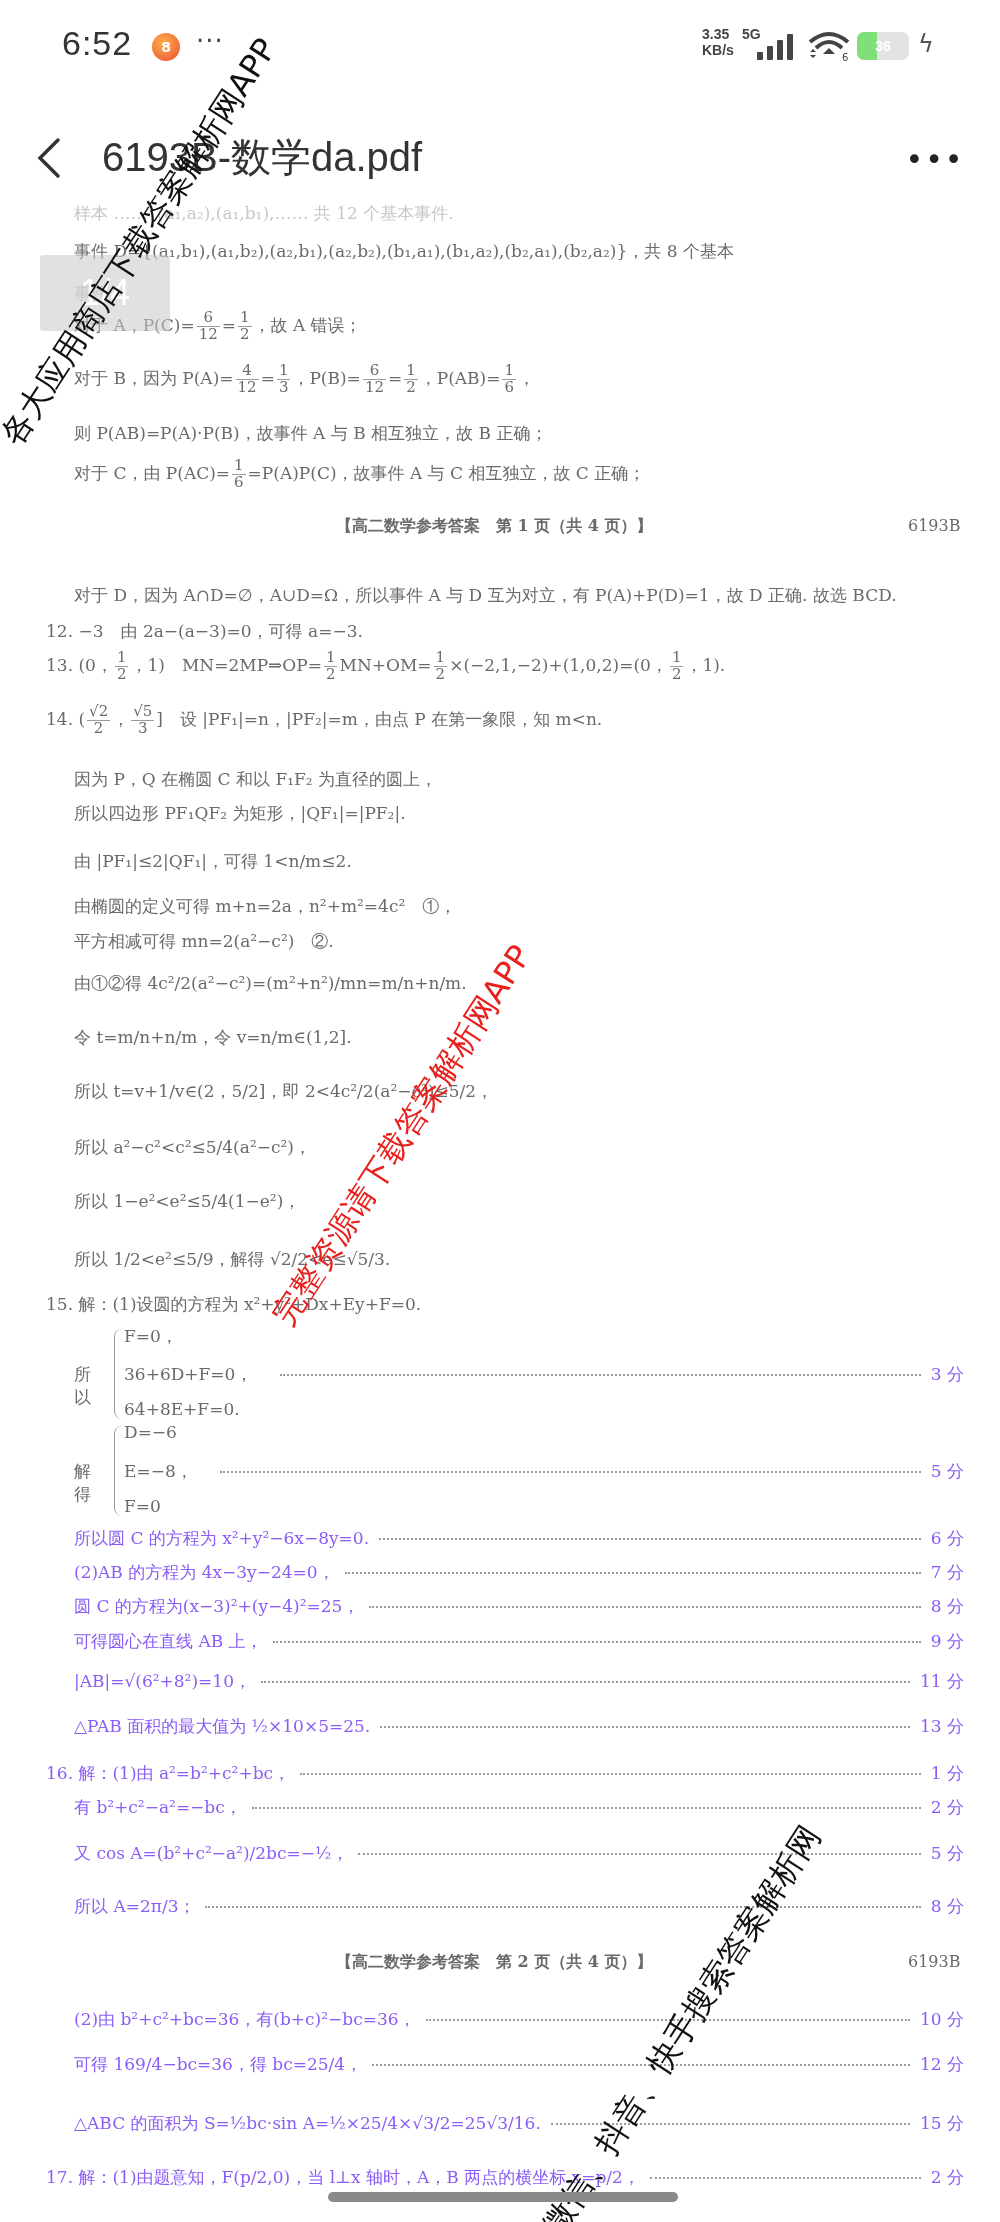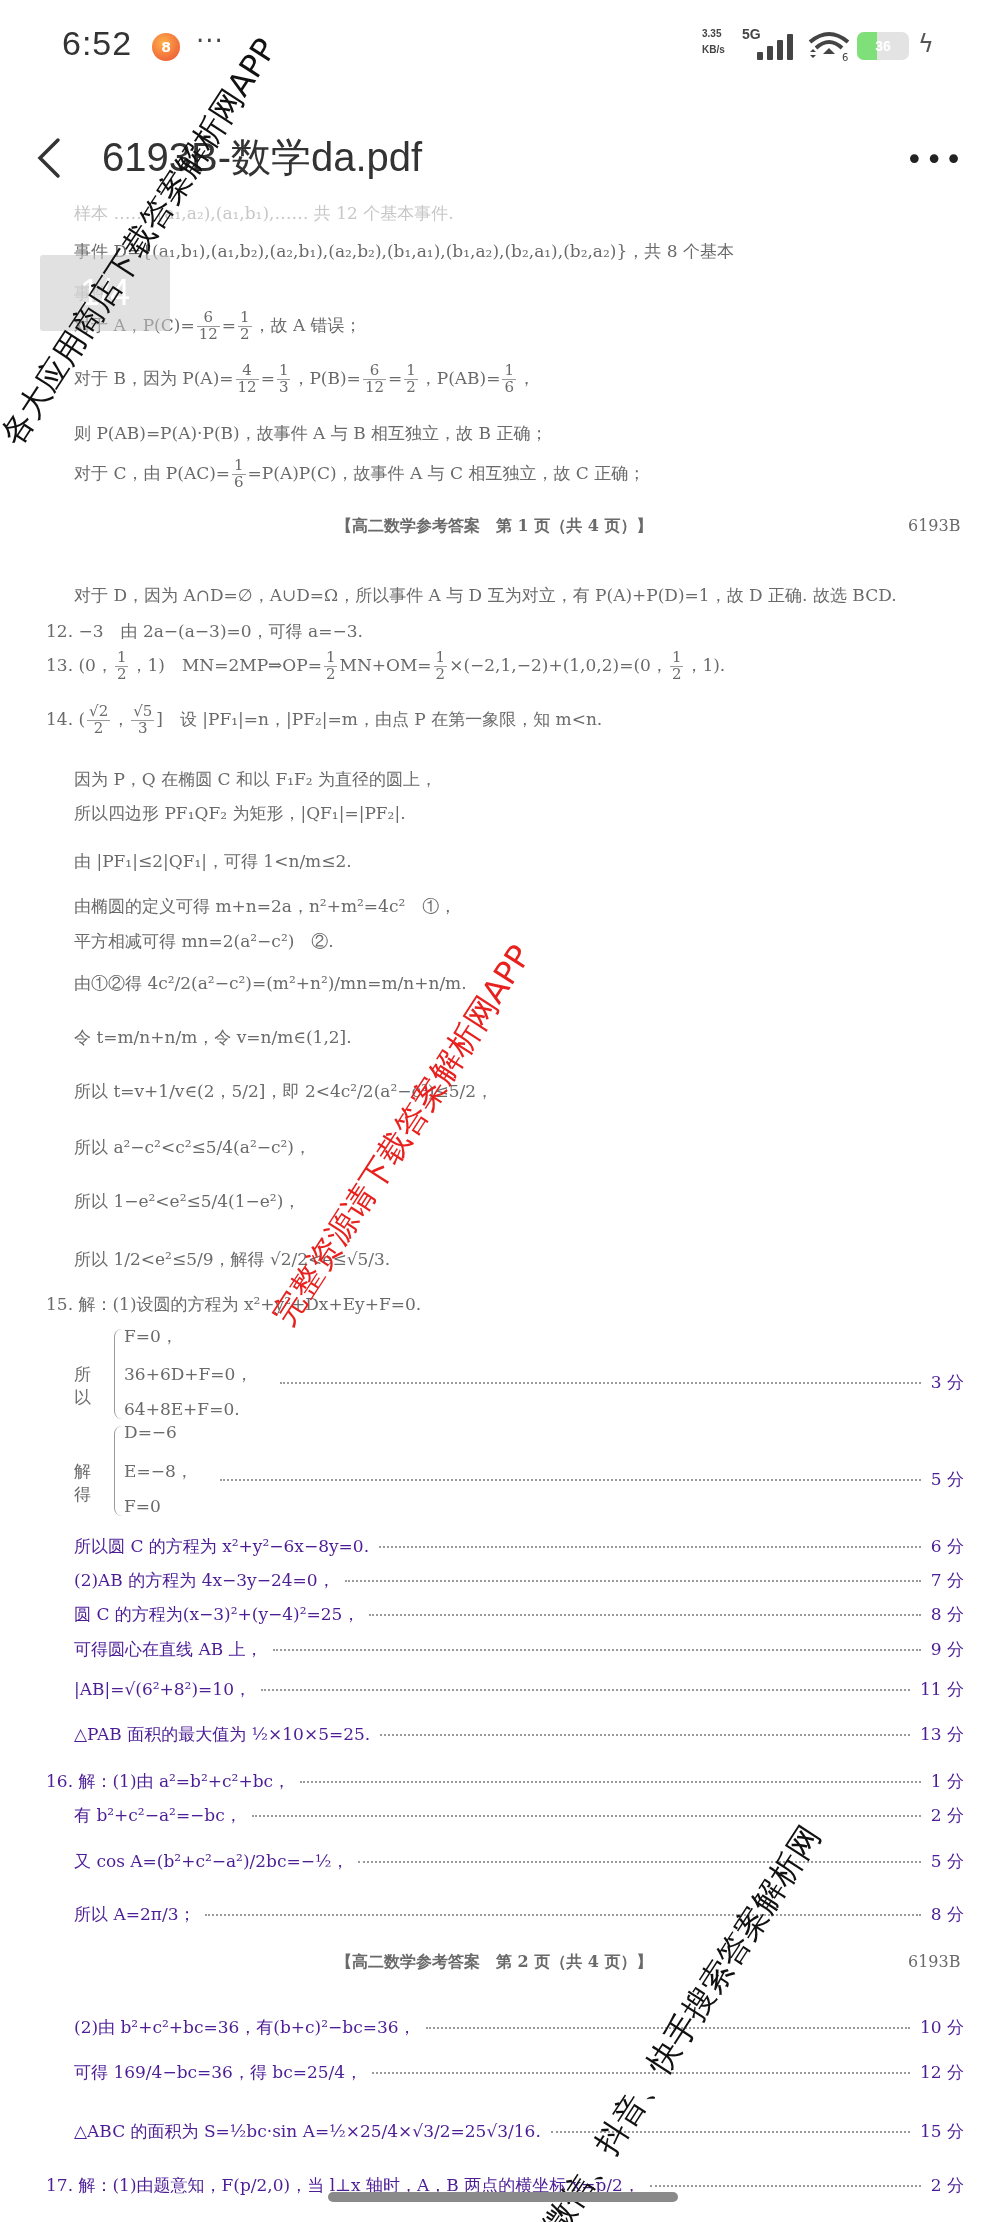--- a/index.html
+++ b/index.html
@@ -5,21 +5,21 @@
   * { box-sizing: border-box; margin: 0; padding: 0; }
   html, body { width: 1000px; height: 2222px; background: #ffffff; overflow: hidden; }
   body { position: relative; font-family: "DejaVu Serif", "Liberation Serif", serif; color: #555; }
 
   
   .status-bar { position: absolute; left: 0; top: 0; width: 1000px; height: 90px; }
   .status-time { position: absolute; left: 62px; top: 24px; font-family: "Liberation Sans", "DejaVu Sans", sans-serif; font-size: 34px; color: #333; letter-spacing: 1px; }
   .notif-badge { position: absolute; left: 152px; top: 33px; width: 28px; height: 28px; border-radius: 50%;
     background: radial-gradient(circle at 40% 35%, #ffb04a, #f06a3a 70%, #e9503a); color: #fff; font-family: "DejaVu Sans", sans-serif; font-size: 14px; font-weight: bold; text-align: center; line-height: 28px; }
   .status-more { position: absolute; left: 196px; top: 26px; font-family: "DejaVu Sans", sans-serif; font-size: 26px; color: #444; letter-spacing: 1px; }
-  .net-speed { position: absolute; left: 702px; top: 26px; font-family: "Liberation Sans", sans-serif; font-size: 10px; line-height: 16px; color: #444; font-weight: bold; text-align: left; }
+  .net-speed { position: absolute; left: 702px; top: 26px; font-family: "Liberation Sans", sans-serif; font-size: 14px; line-height: 16px; color: #444; font-weight: bold; text-align: left; }
   .net-type { position: absolute; left: 742px; top: 26px; font-family: "Liberation Sans", sans-serif; font-size: 14px; color: #444; font-weight: bold; }
   .signal { position: absolute; left: 757px; top: 34px; width: 38px; height: 26px; }
   .signal span { position: absolute; bottom: 0; width: 6px; background: #444; border-radius: 1px; }
   .wifi { position: absolute; left: 806px; top: 30px; width: 46px; height: 32px; }
   .battery { position: absolute; left: 857px; top: 32px; width: 52px; height: 28px; border-radius: 7px; background: #e3e3e3; overflow: hidden; }
   .battery-fill { position: absolute; left: 0; top: 0; bottom: 0; width: 20px; background: #7fe07a; }
   .battery-text { position: absolute; left: 0; right: 0; top: 0; text-align: center; line-height: 28px; font-family: "Liberation Sans", sans-serif; font-weight: bold; color: #fff; font-size: 14px; }
   .bolt { position: absolute; left: 918px; top: 30px; font-size: 24px; color: #555; font-family: "DejaVu Sans", sans-serif; }
 
   
@@ -29,21 +29,21 @@
   .more-btn { position: absolute; left: 905px; top: 20px; width: 60px; height: 40px; font-family: "DejaVu Sans", sans-serif; font-size: 30px; color: #222; letter-spacing: 2px; text-align: center; line-height: 40px; }
 
   
   .doc { position: absolute; left: 0; top: 200px; width: 1000px; height: 2022px; }
   .line { position: absolute; left: 74px; font-size: 17px; color: #6a6a6a; white-space: nowrap; }
   .line.num { left: 46px; }
   .line.faded { color: #c7c7c7; }
   .frac { display: inline-block; vertical-align: middle; text-align: center; line-height: 1.05; font-size: 15px; margin: 0 2px; }
   .frac .n { display: block; border-bottom: 1px solid #9a9a9a; padding: 0 2px; }
   .frac .d { display: block; padding: 0 2px; }
-  .score-row { position: absolute; left: 74px; width: 890px; font-size: 17px; color: #4c1d95; white-space: nowrap; display: flex; align-items: flex-end; margin-top: 8px; }
+  .score-row { position: absolute; left: 74px; width: 890px; font-size: 17px; color: #8b5cf6; white-space: nowrap; display: flex; align-items: flex-end; }
   .score-row .text { flex: 0 0 auto; }
   .score-row .dots { flex: 1 1 auto; border-bottom: 2px dotted #9a9a9a; margin: 0 10px; height: 1px; align-self: center; }
   .score-row .score { flex: 0 0 auto; }
   .page-footer { position: absolute; left: 0; width: 1000px; font-size: 16px; color: #6a6a6a; }
   .page-footer .center { position: absolute; left: 336px; font-weight: bold; }
   .page-footer .code { position: absolute; left: 908px; }
   .brace-block { position: absolute; left: 74px; font-size: 17px; color: #6a6a6a; }
   .brace-block .label { position: absolute; left: 0; }
   .brace-block .brace { position: absolute; left: 40px; width: 10px; border-left: 1px solid #9a9a9a; border-radius: 8px 0 0 8px; }
   .brace-block .eq { position: absolute; left: 50px; white-space: nowrap; }

